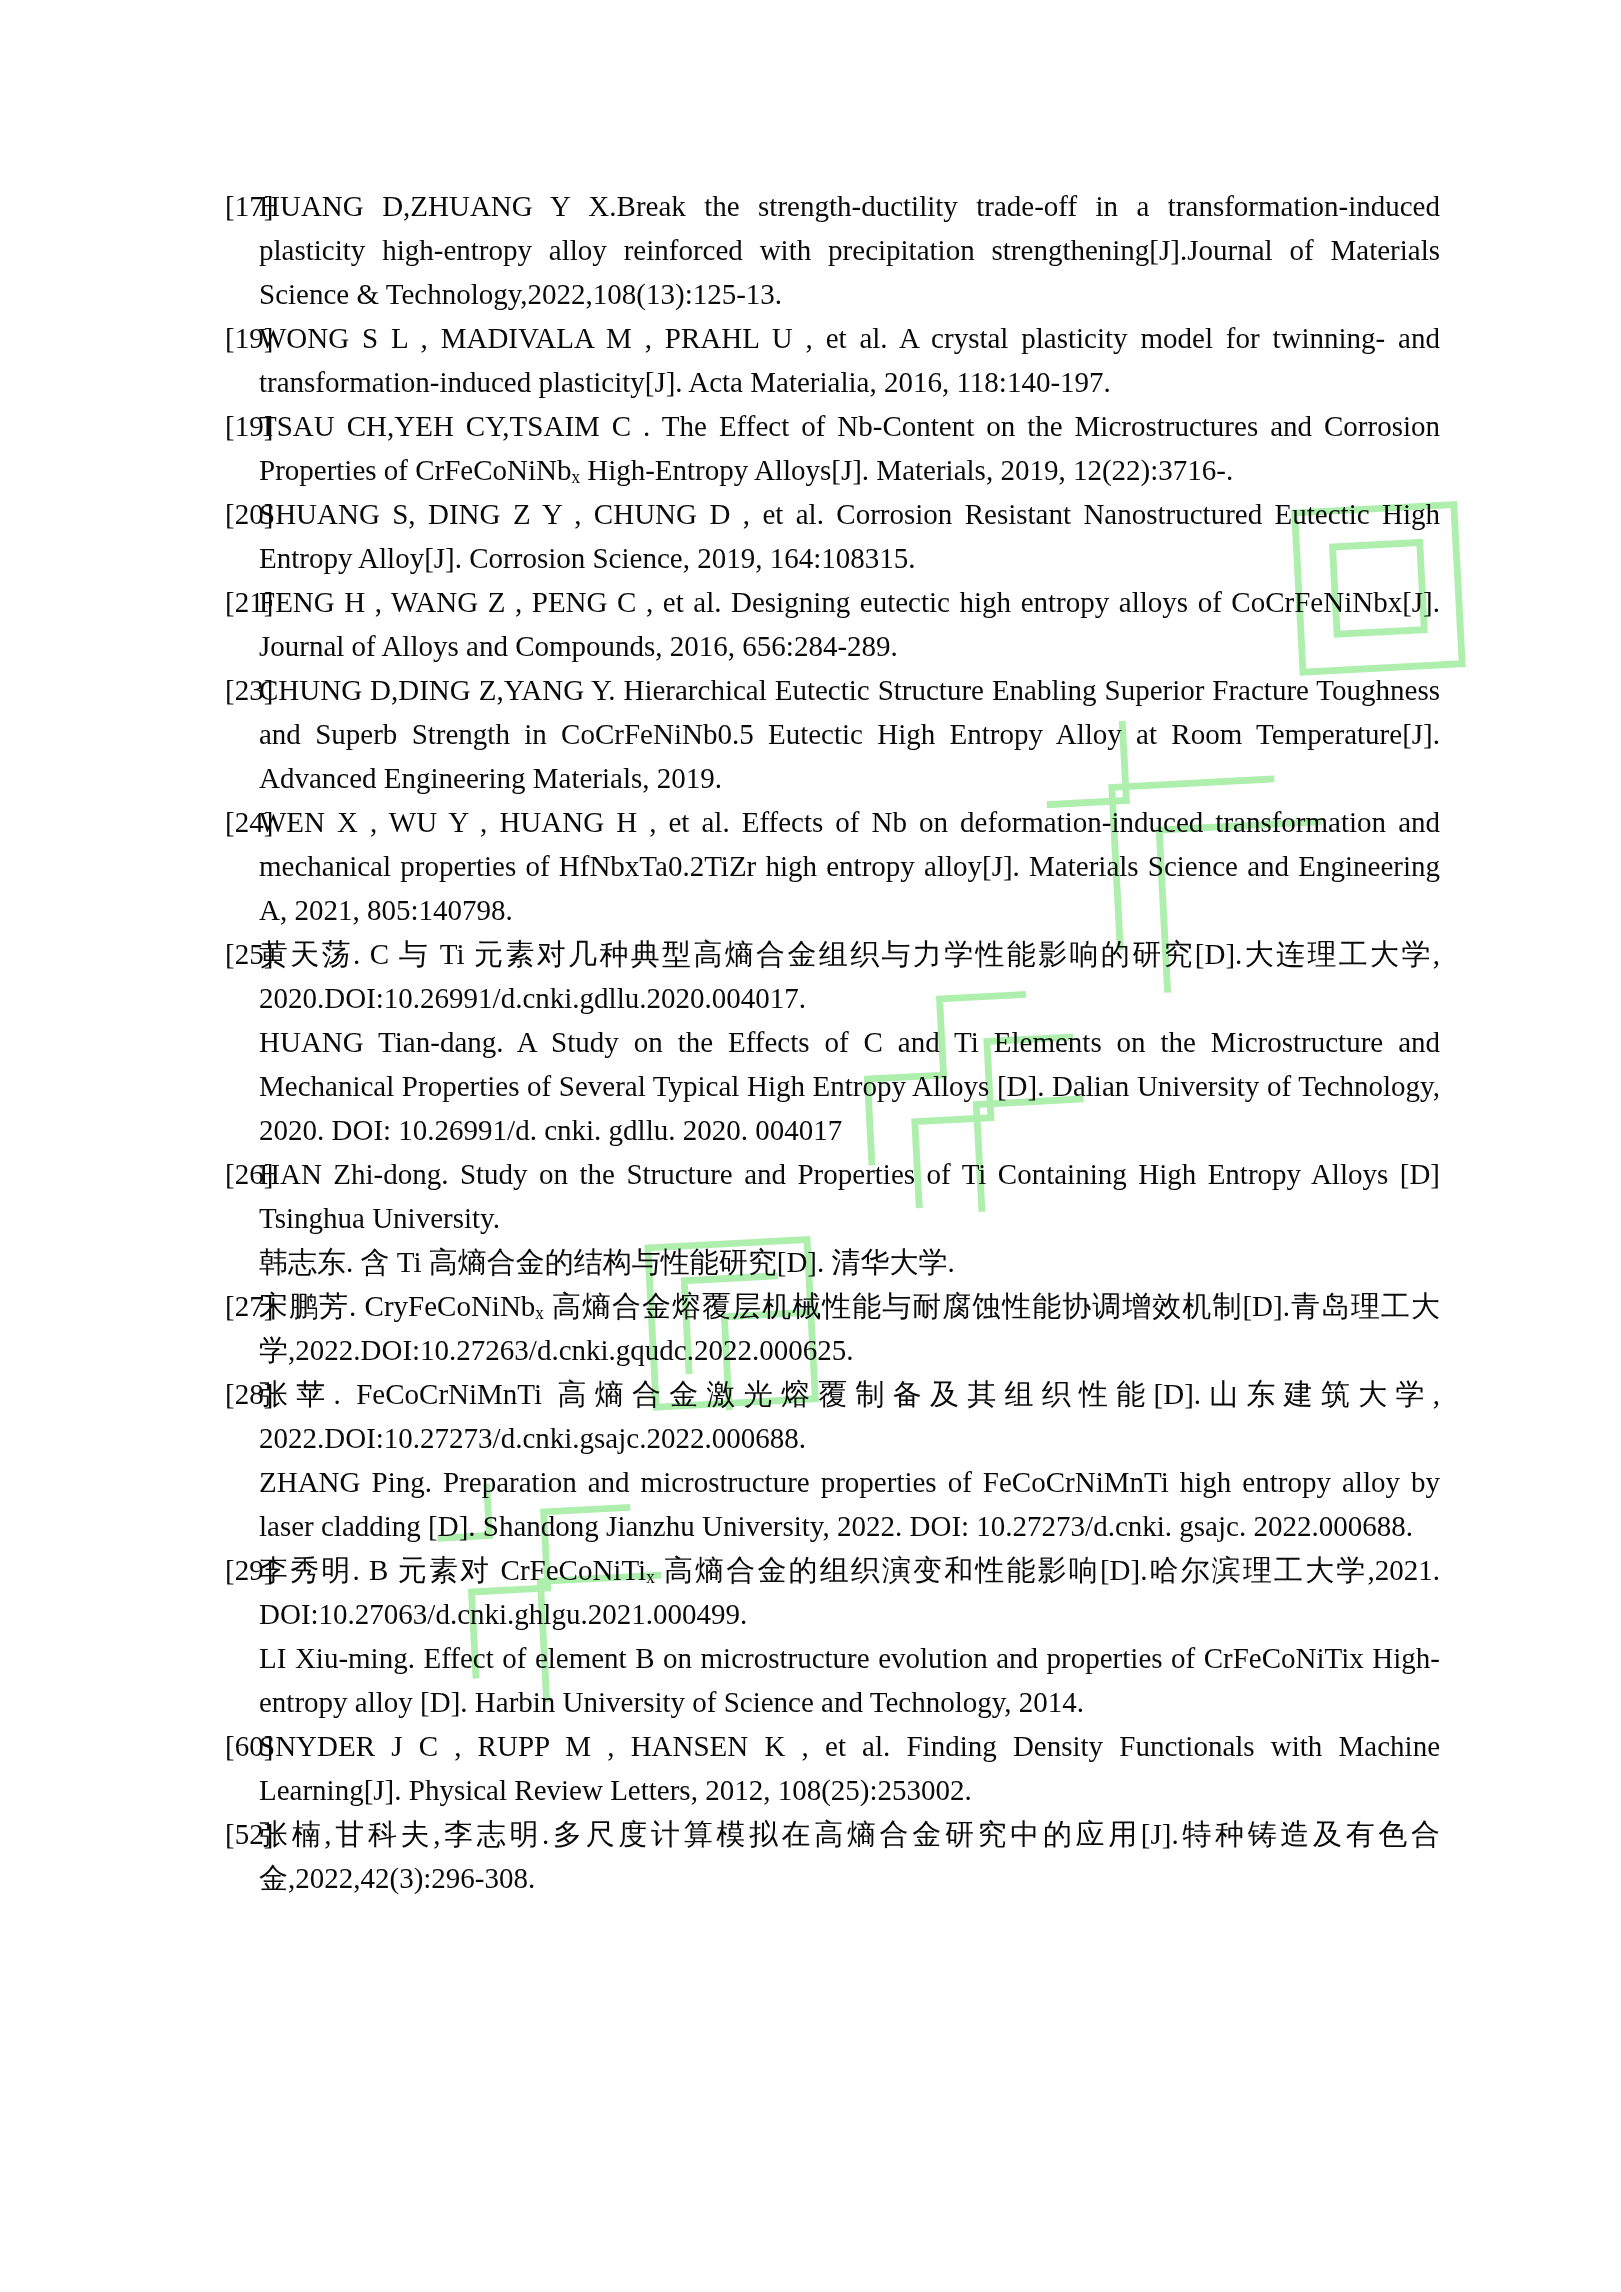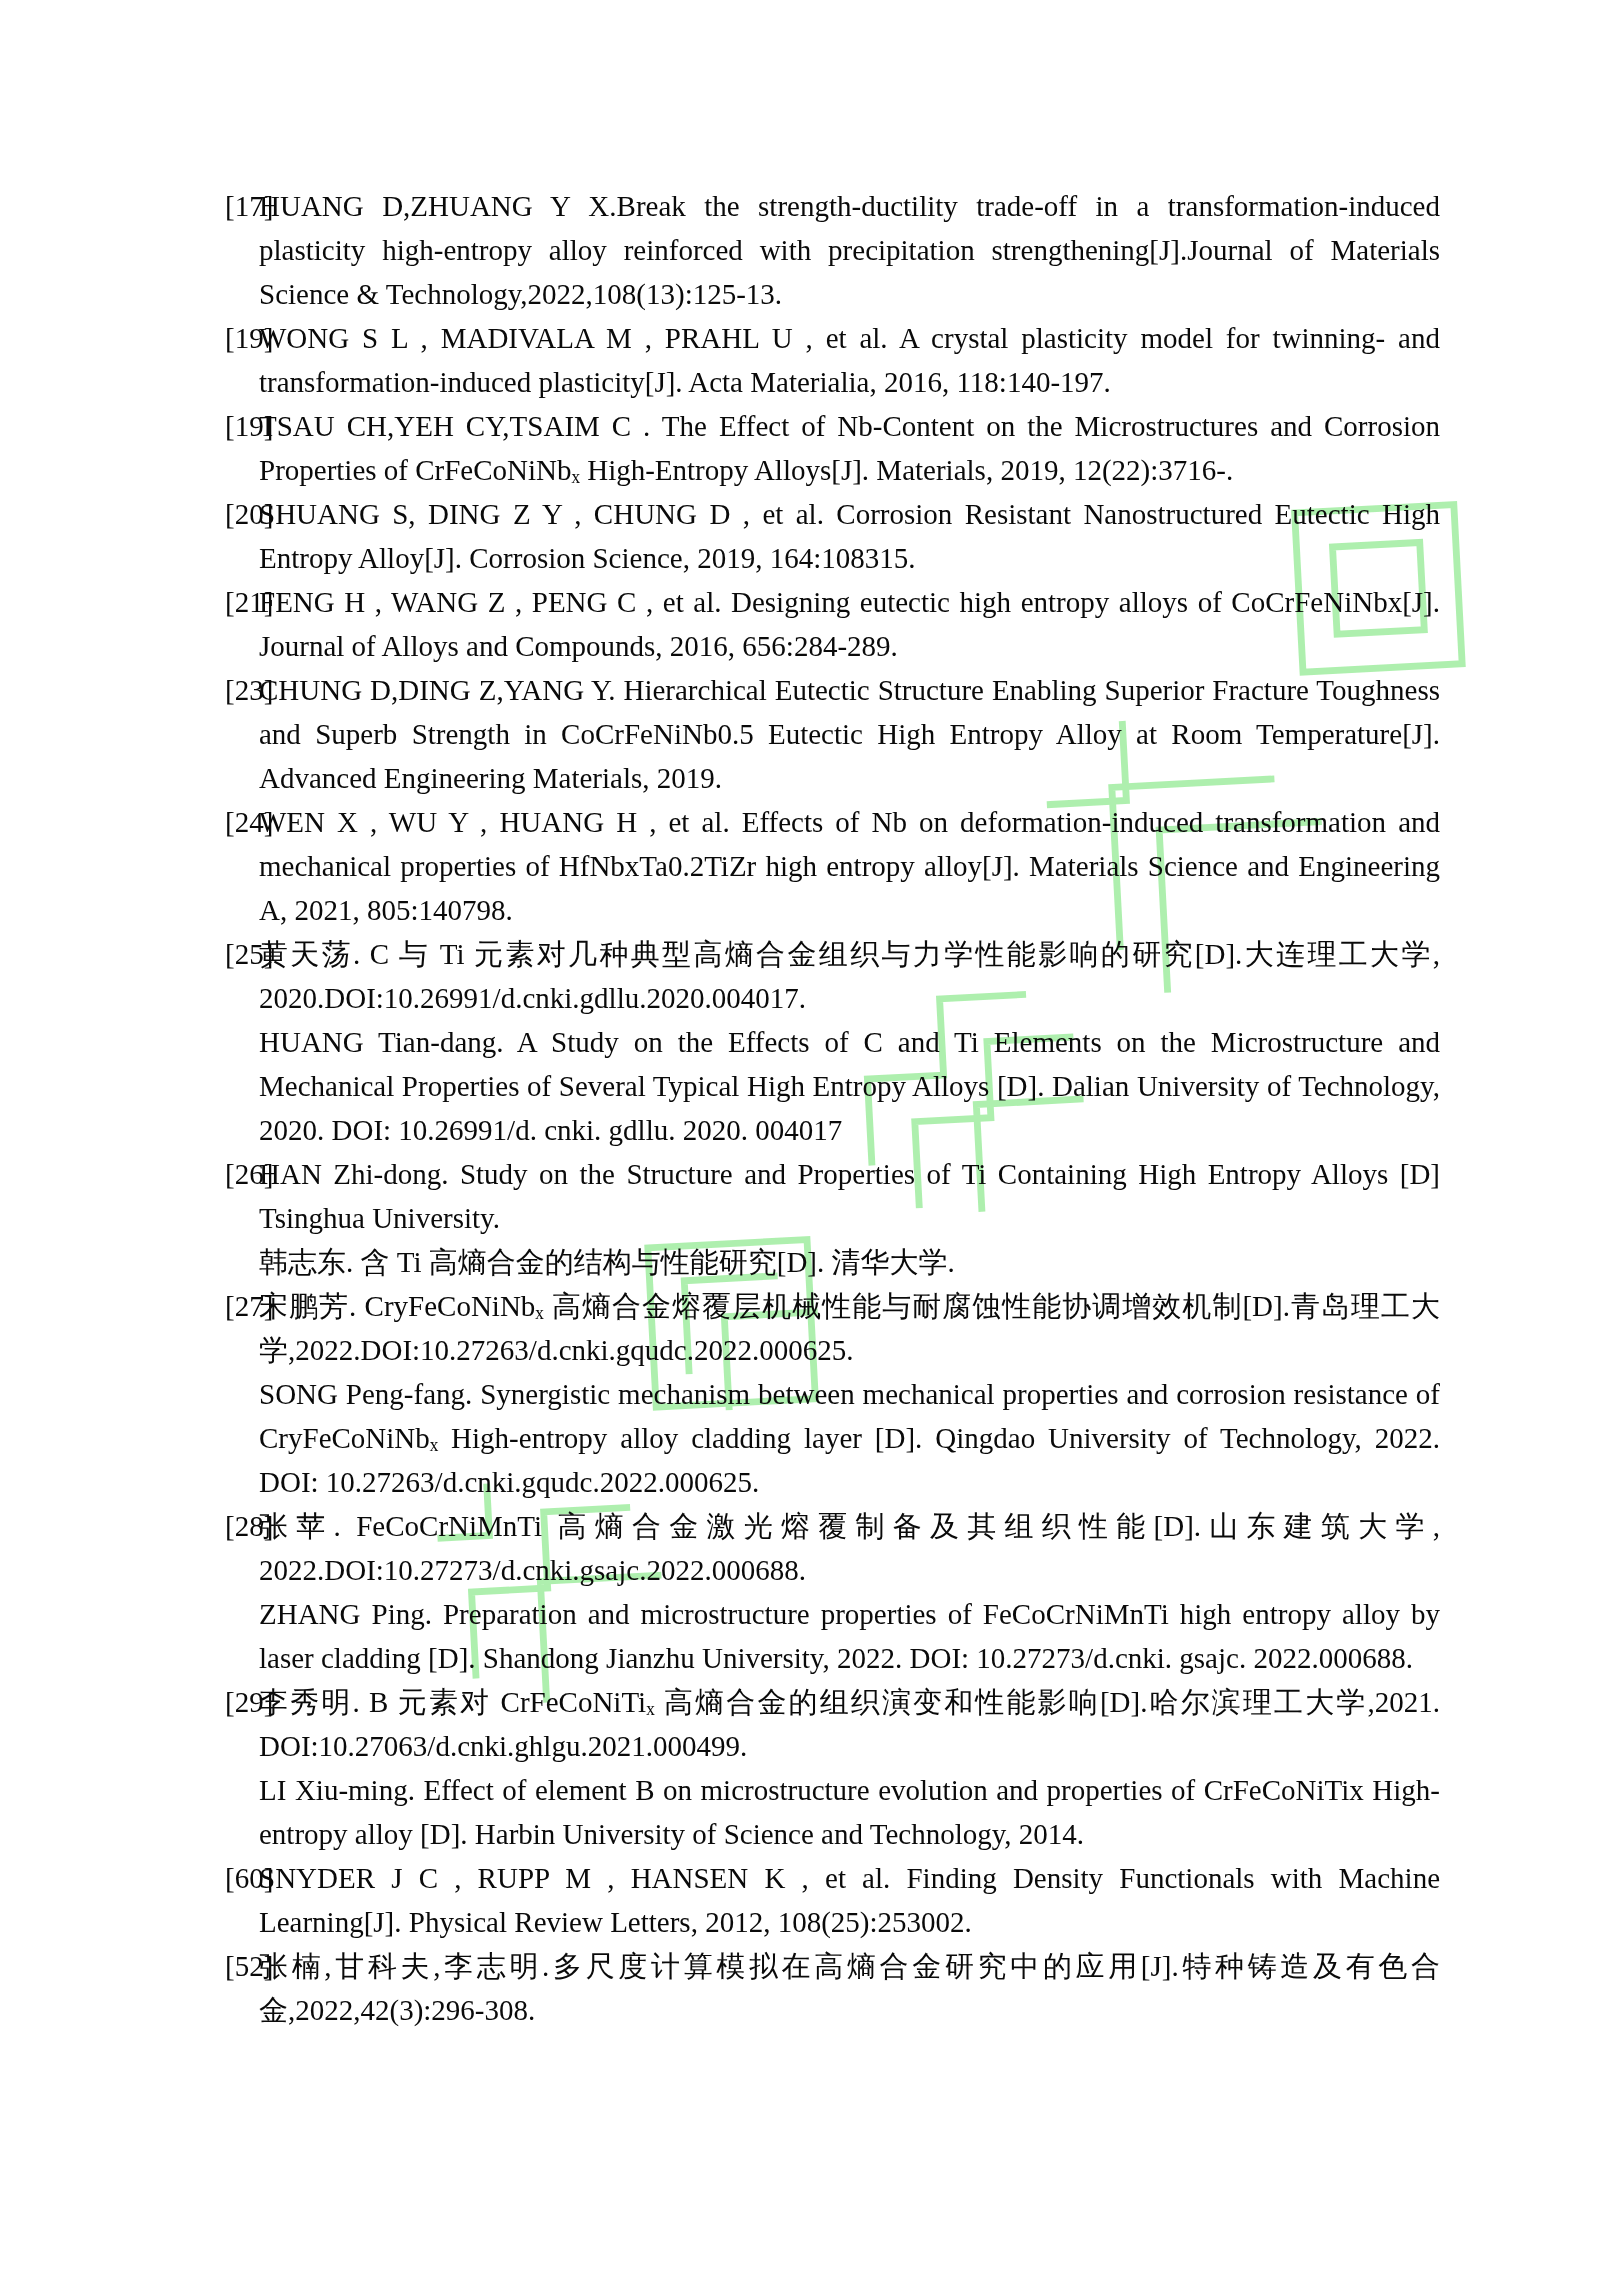--- a/index.html
+++ b/index.html
@@ -136,21 +136,20 @@
       <div>
           <p>HAN Zhi-dong. Study on the Structure and Properties of Ti Containing High Entropy Alloys [D] Tsinghua University.</p>
           <p>韩志东. 含 Ti 高熵合金的结构与性能研究[D]. 清华大学.</p>
         </div>
     </div>
 
     <div class="ref">
       <span class="ref-num">[27]</span>
       <div>
           <p>宋鹏芳. CryFeCoNiNbₓ 高熵合金熔覆层机械性能与耐腐蚀性能协调增效机制[D].青岛理工大学,2022.DOI:10.27263/d.cnki.gqudc.2022.000625.</p>
-          <p>SONG Peng-fang. Synergistic mechanism between mechanical properties and corrosion resistance of CryFeCoNiNbₓ High-entropy alloy cladding layer [D]. Qingdao University of Technology, 2022. DOI: 10.27263/d.cnki.gqudc.2022.000625.</p>
         </div>
     </div>
 
     <div class="ref">
       <span class="ref-num">[28]</span>
       <div>
           <p>张苹. FeCoCrNiMnTi 高熵合金激光熔覆制备及其组织性能[D].山东建筑大学, 2022.DOI:10.27273/d.cnki.gsajc.2022.000688.</p>
           <p>ZHANG Ping. Preparation and microstructure properties of FeCoCrNiMnTi high entropy alloy by laser cladding [D]. Shandong Jianzhu University, 2022. DOI: 10.27273/d.cnki. gsajc. 2022.000688.</p>
         </div>
     </div>

